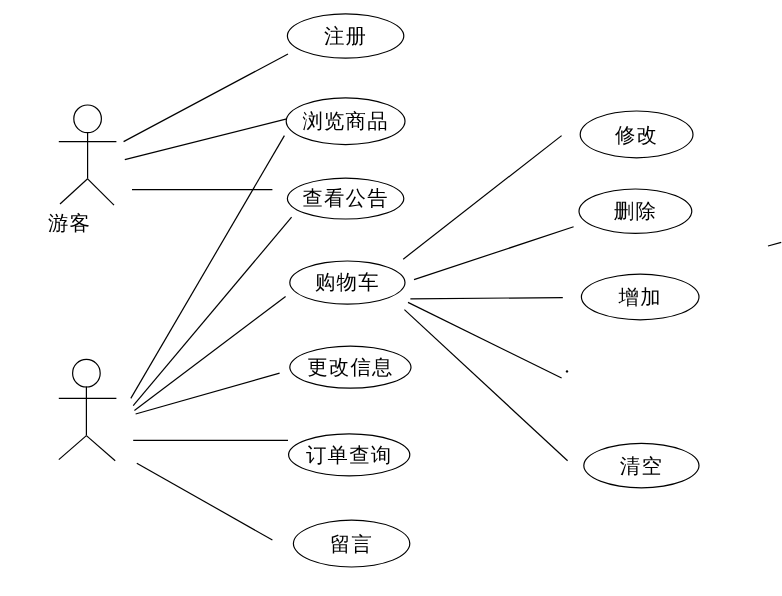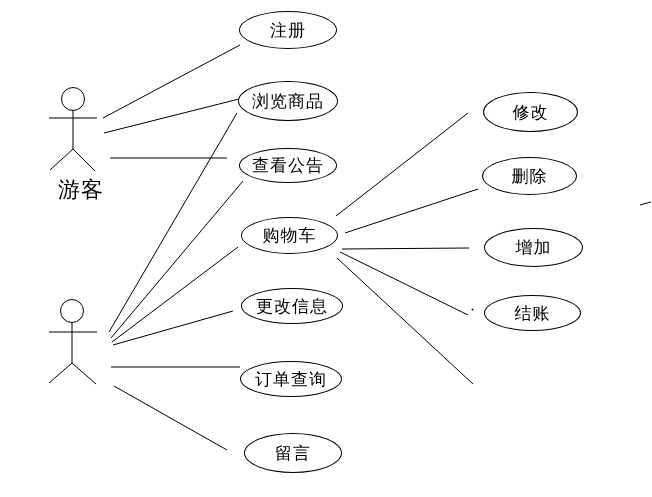--- a/index.html
+++ b/index.html
@@ -34,22 +34,22 @@
     background: #ffffff;
   }
   .usecase span {
     font-size: 17px;
     letter-spacing: 1px;
     white-space: nowrap;
   }
   .actor-label {
     position: absolute;
     width: 64px;
-    text-align: right;
-    font-size: 22px;
+    text-align: left;
+    font-size: 17px;
     letter-spacing: 1px;
   }
   
   .uc-register   { left: 239px; top: 11px;  width: 98px;  height: 38px; }
   .uc-browse     { left: 238px; top: 81px;  width: 100px; height: 40px; }
   .uc-announce   { left: 239px; top: 148px; width: 98px;  height: 35px; }
   .uc-cart       { left: 241px; top: 217px; width: 97px;  height: 37px; }
   .uc-changeinfo { left: 241px; top: 288px; width: 102px; height: 36px; }
   .uc-orderquery { left: 240px; top: 361px; width: 102px; height: 36px; font-family: Liberation Serif, serif; }
   .uc-message    { left: 244px; top: 433px; width: 98px;  height: 40px; align-items: center; }
@@ -131,19 +131,19 @@
 
   <div class="usecase uc-delete">
     <span>删除</span>
   </div>
   <div class="usecase uc-modify">
     <span>修改</span>
   </div>
   <div class="usecase uc-add">
     <span>增加</span>
   </div>
-  <div class="usecase uc-checkout">
-    <span>结账</span>
+  <div class="usecase uc-clear">
+    <span>清空</span>
   </div>
 
   <div class="actor-label lbl-guest">游客</div>
 
 </div>
 
 </body></html>

